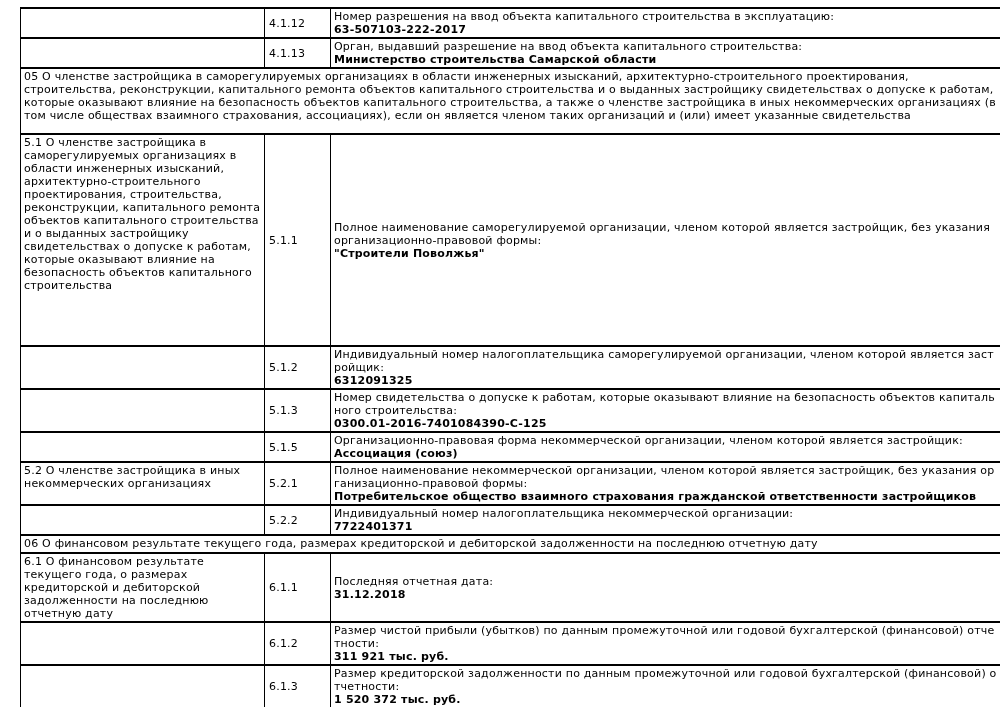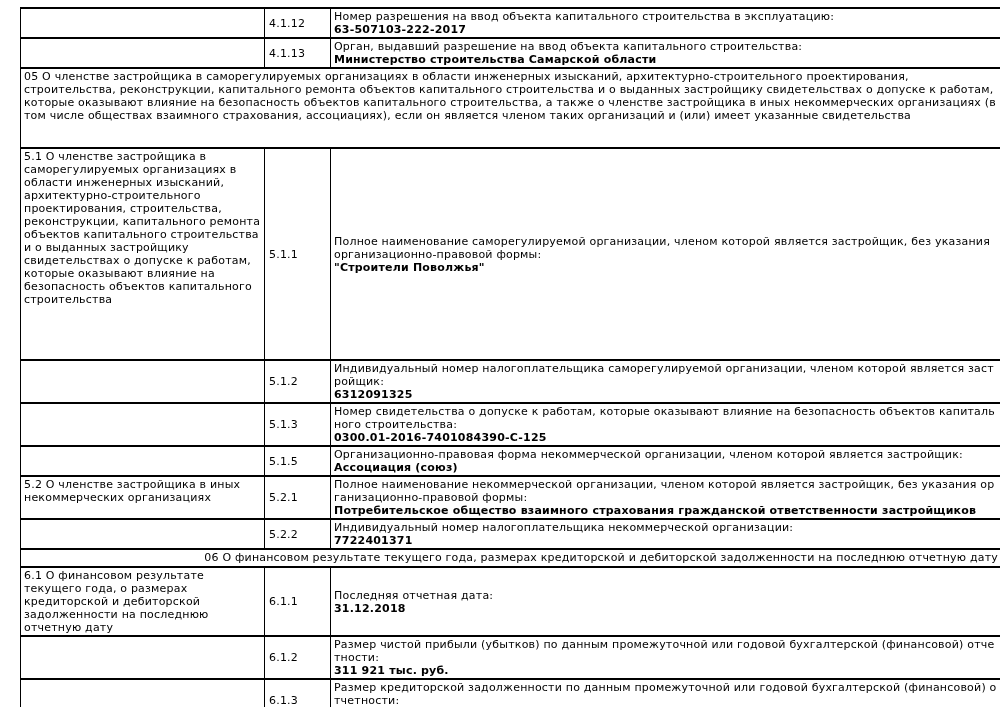--- a/index.html
+++ b/index.html
@@ -41,23 +41,23 @@
   }
   td.section {
     padding: 1px 2px 2px 3px;
     vertical-align: top;
   }
   .label { word-break: break-all; }
   .value { font-weight: bold; word-break: break-all; }
   
   tr.h2  { height: 28px; }
   tr.h3  { height: 42px; }
-  tr.hs5 { height: 80px; }
+  tr.hs5 { height: 66px; }
   tr.hbig{ height: 212px; }
-  tr.hs6 { height: 13px; text-align: right; }
+  tr.hs6 { height: 13px; }
   tr.h61 { height: 58px; }
 </style>
 </head>
 <body>
 
 <div class="doc-wrap">
   <table class="disclosure">
     <colgroup>
       <col style="width:244px">
       <col style="width:66px">

